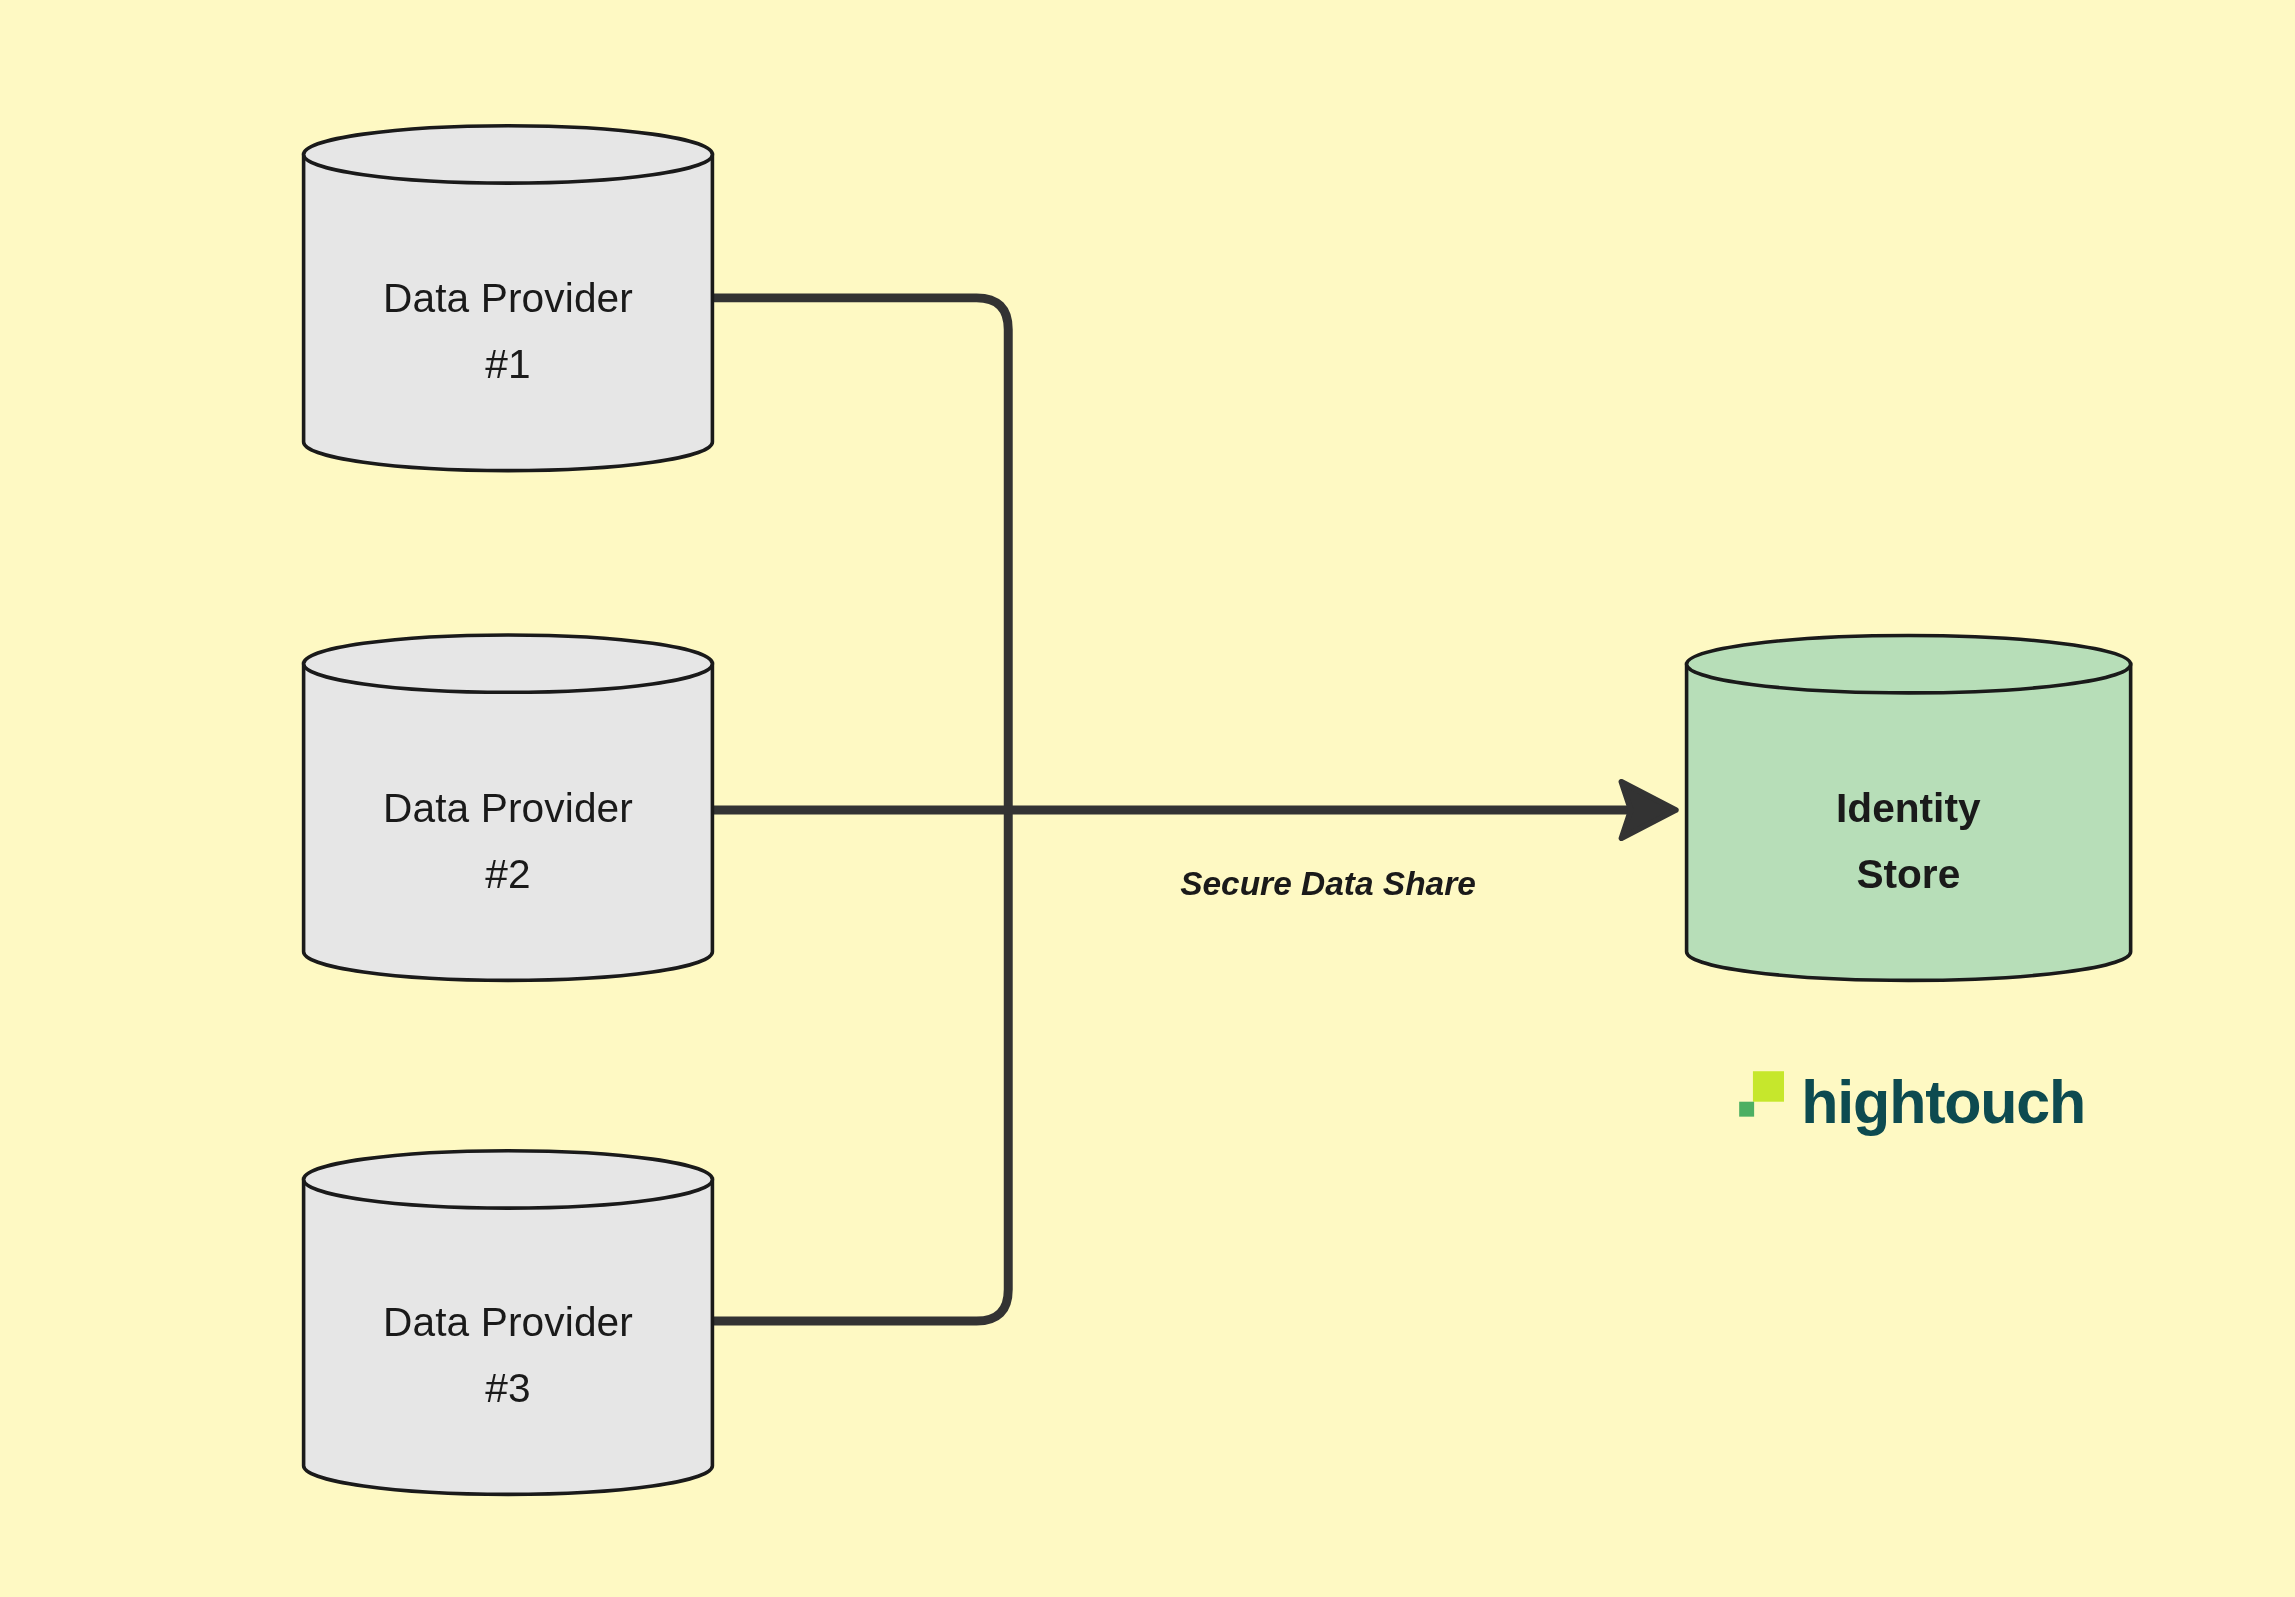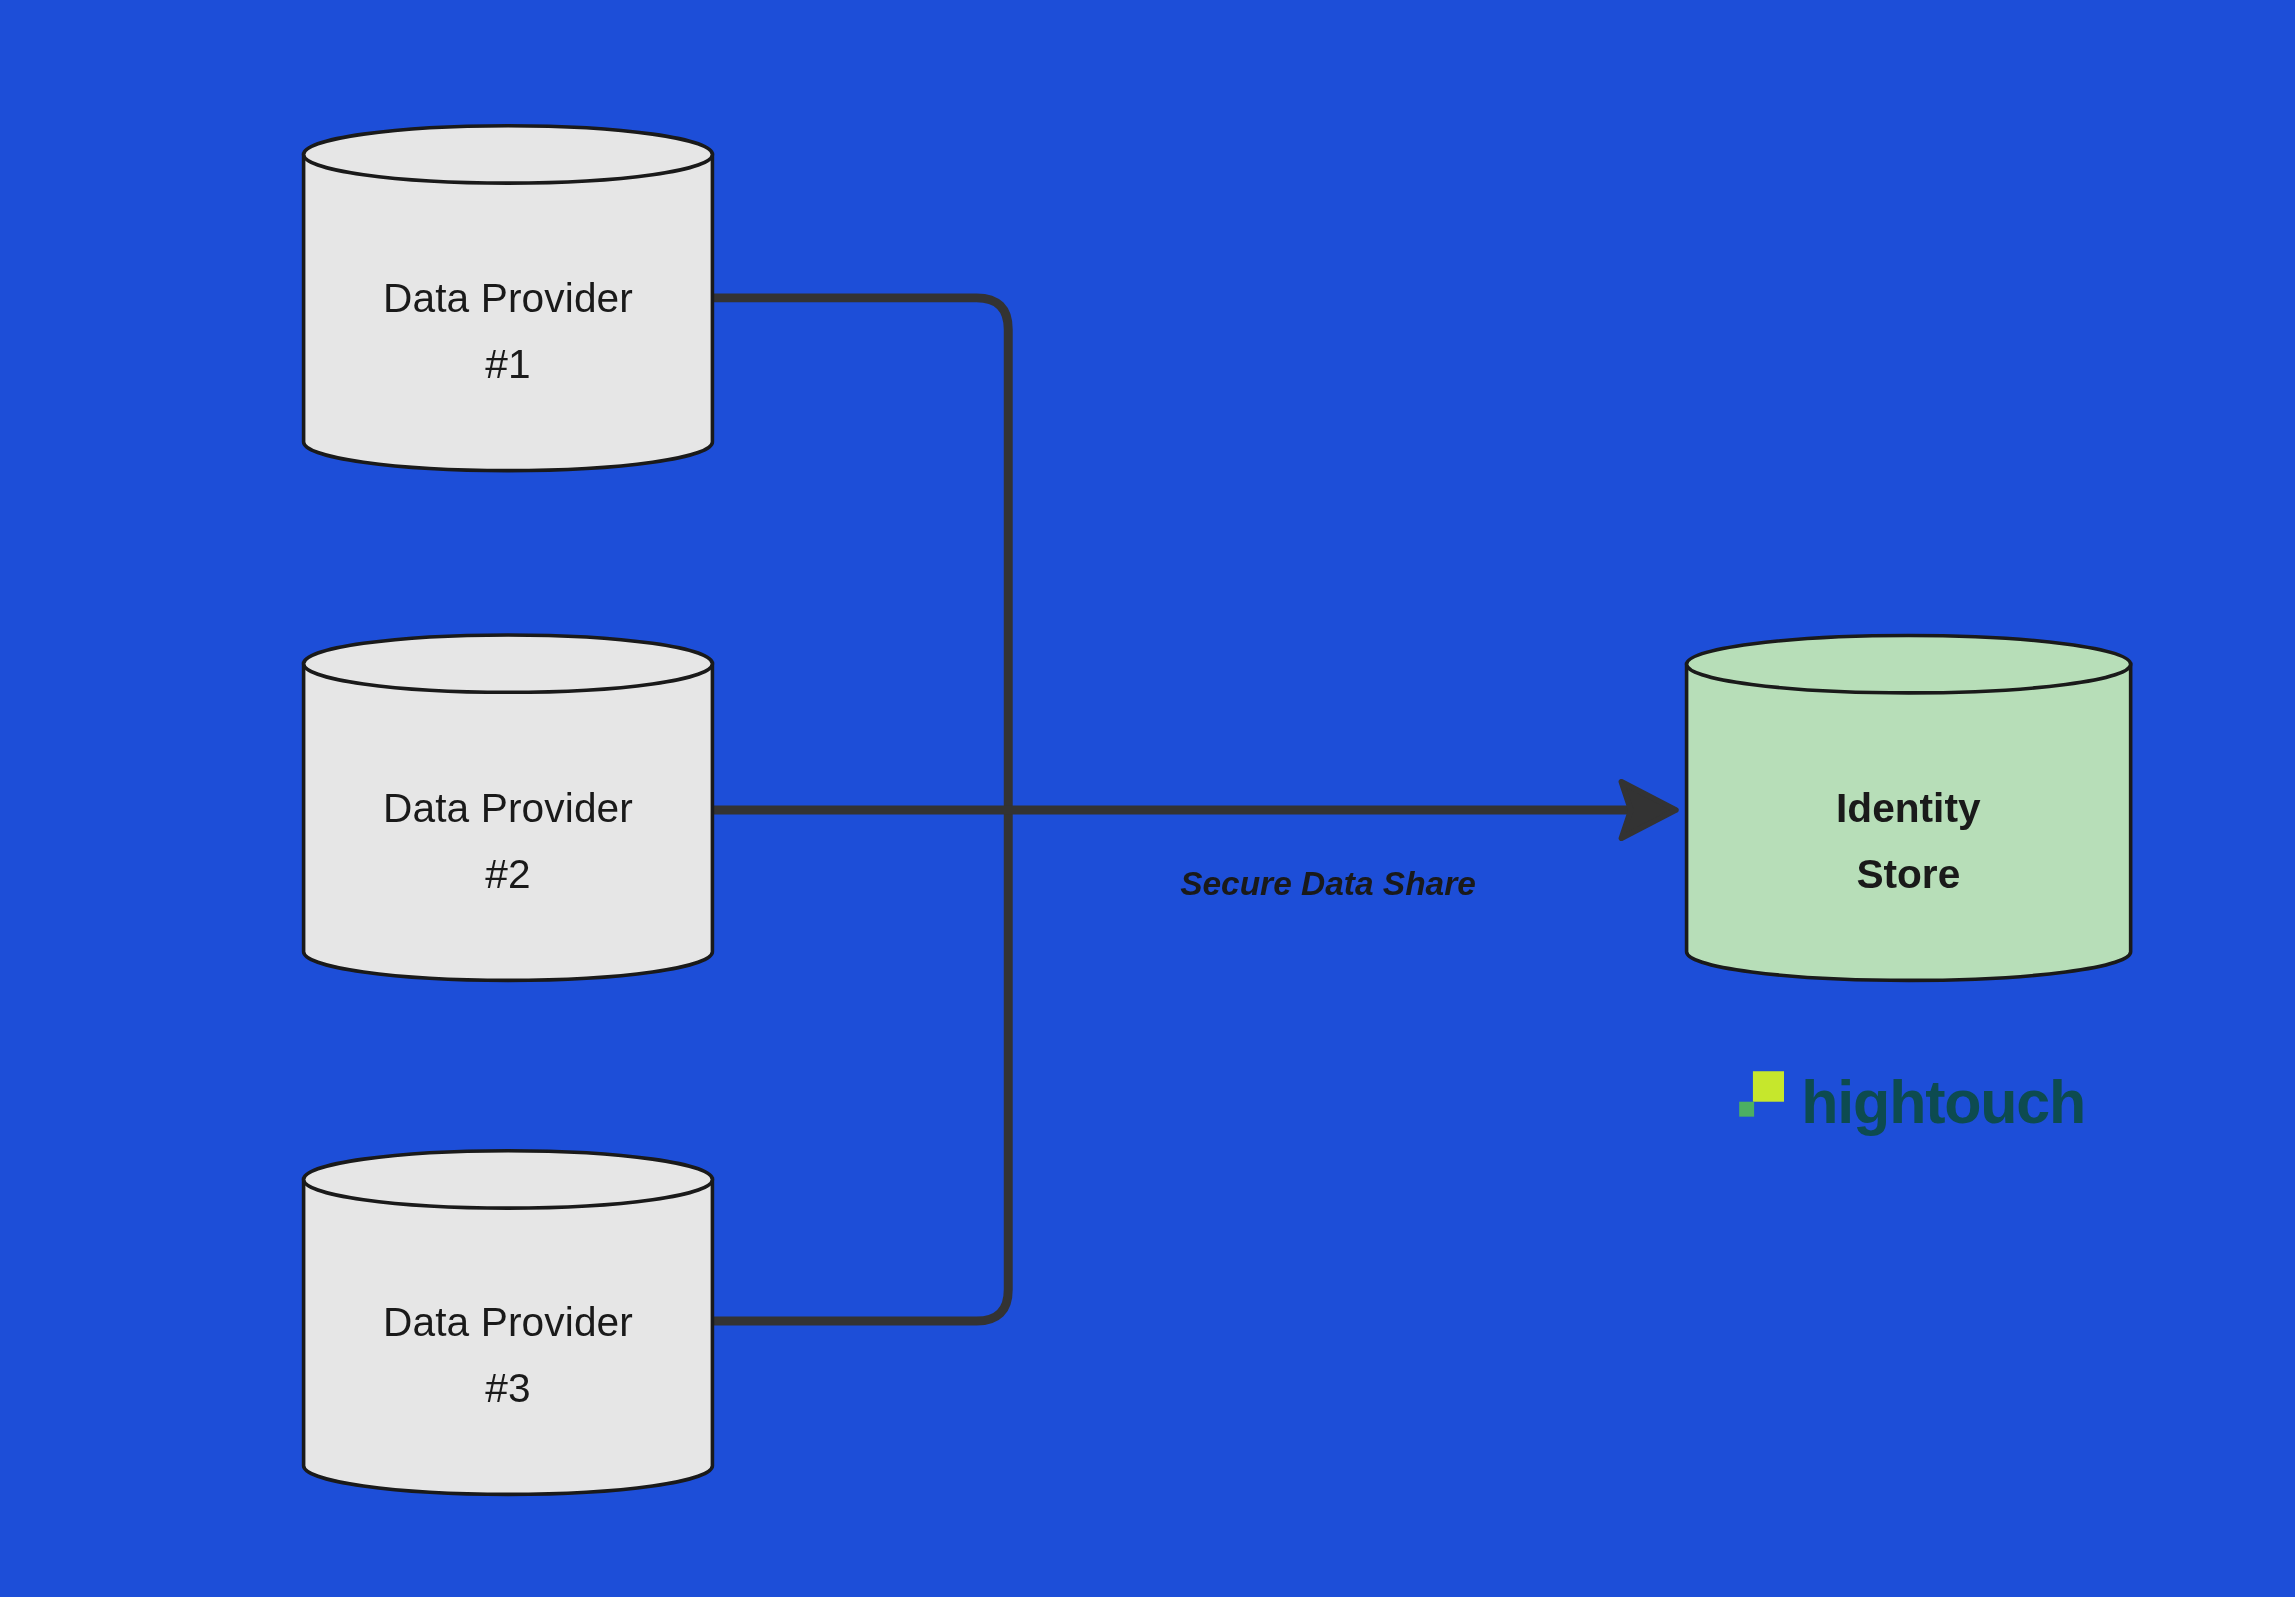--- a/index.html
+++ b/index.html
@@ -8,21 +8,21 @@
     padding: 0;
     background: #ffffff;
   }
   body {
     font-family: "Liberation Sans", sans-serif;
   }
   #canvas {
     position: relative;
     width: 2295px;
     height: 1598px;
-    background: #1d4ed8;
+    background: #fef9c3;
     overflow: hidden;
   }
   #diagram-svg {
     position: absolute;
     left: 0;
     top: 0;
     width: 2295px;
     height: 1598px;
   }
   .cyl-label {

